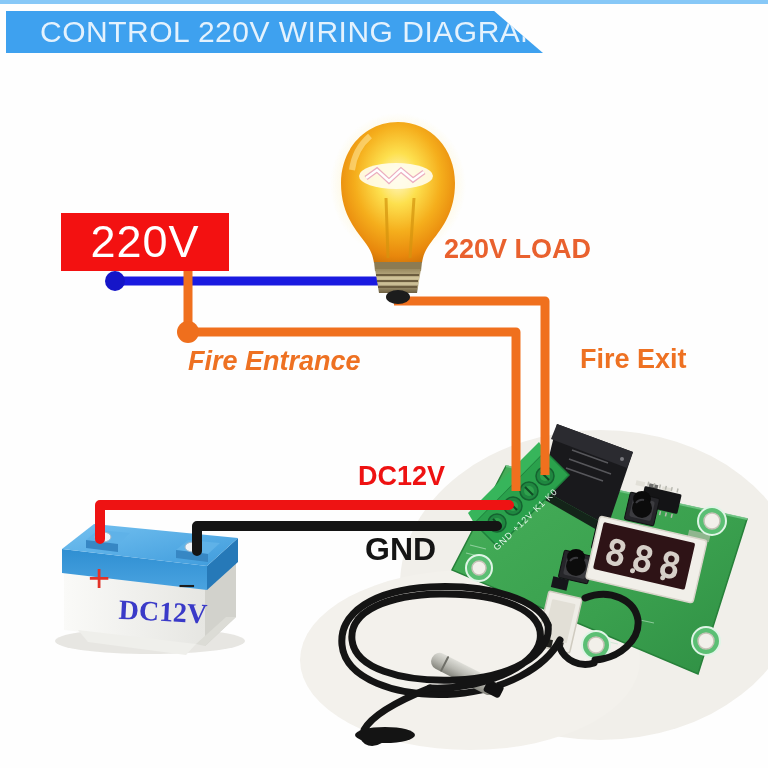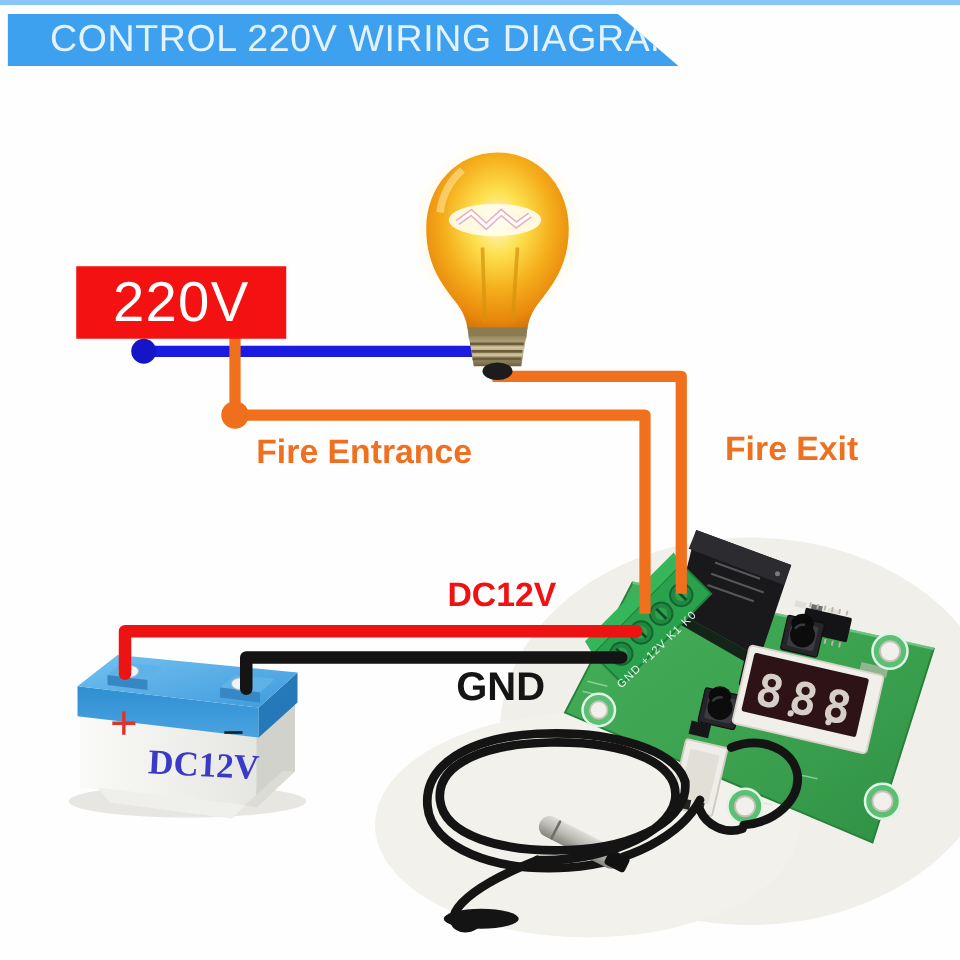--- a/index.html
+++ b/index.html
@@ -21,21 +21,21 @@
     letter-spacing:.5px;white-space:nowrap;
   }
   .box-220v{
     position:absolute;left:61px;top:213px;width:168px;height:58px;z-index:3;
     background:#f31111;display:flex;align-items:center;justify-content:center;
   }
   .box-220v span{color:#ffffff;font-size:45px;font-weight:400;letter-spacing:1px;}
   .lbl{position:absolute;z-index:4;font-size:27px;font-weight:600;white-space:nowrap;}
   .lbl-load{left:444px;top:234px;color:#e9612e;}
   .lbl-zero{left:57px;top:303px;color:#2121ce;}
-  .lbl-fentr{left:205px;top:346px;color:#ee7122;}
+  .lbl-fentr{left:188px;top:346px;color:#ee7122;font-style:italic;}
   .lbl-fexit{left:556px;top:344px;color:#ee7122;margin-left:24px;}
   .lbl-dc12v{left:358px;top:461px;color:#ee1212;}
   .lbl-gnd{left:365px;top:531px;color:#151515;font-weight:700;font-size:32px;}
 </style>
 </head>
 <body>
 
 <div class="stage">
 
   <svg class="scene" width="768" height="768" viewBox="0 0 768 768">
@@ -273,18 +273,19 @@
 
   <div class="top-strip"></div>
   <div class="banner">
     <div class="banner-title">CONTROL 220V WIRING DIAGRAM</div>
   </div>
 
   <div class="box-220v">
     <span>220V</span>
   </div>
 
+  <div class="lbl lbl-load">220V LOAD</div>
   <div class="lbl lbl-fentr">Fire Entrance</div>
   <div class="lbl lbl-fexit">Fire Exit</div>
   <div class="lbl lbl-dc12v">DC12V</div>
   <div class="lbl lbl-gnd">GND</div>
 
 </div>
 
 </body></html>

